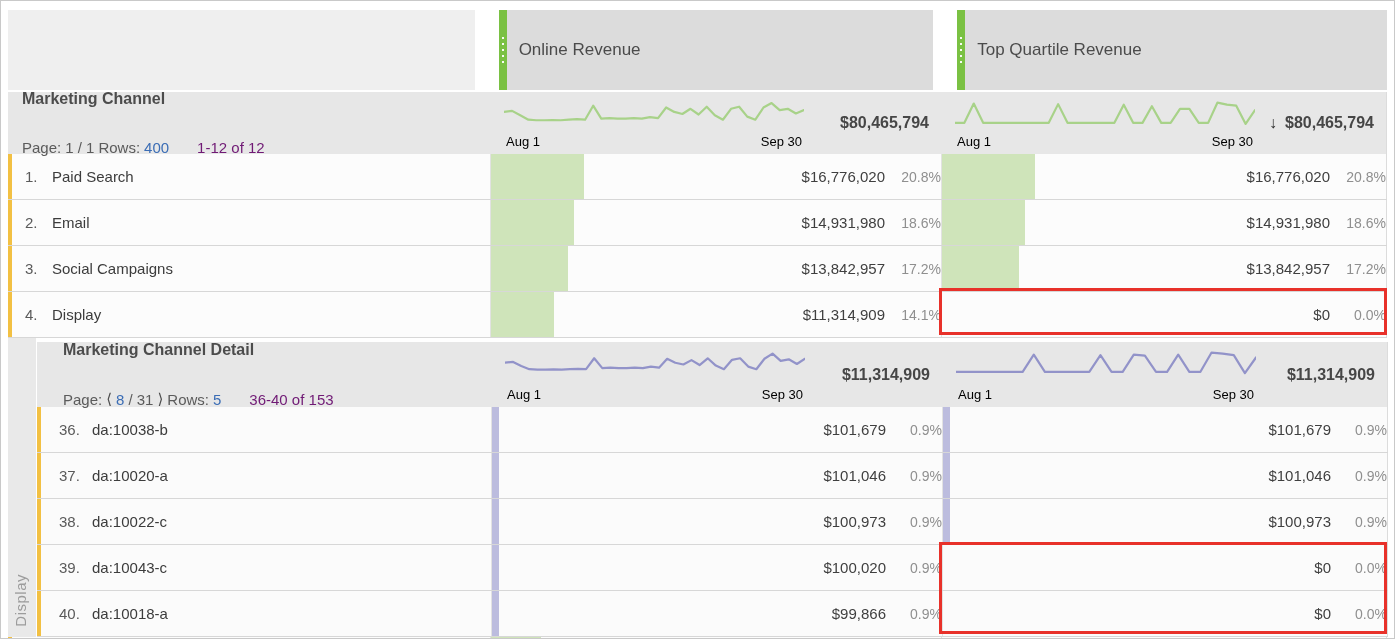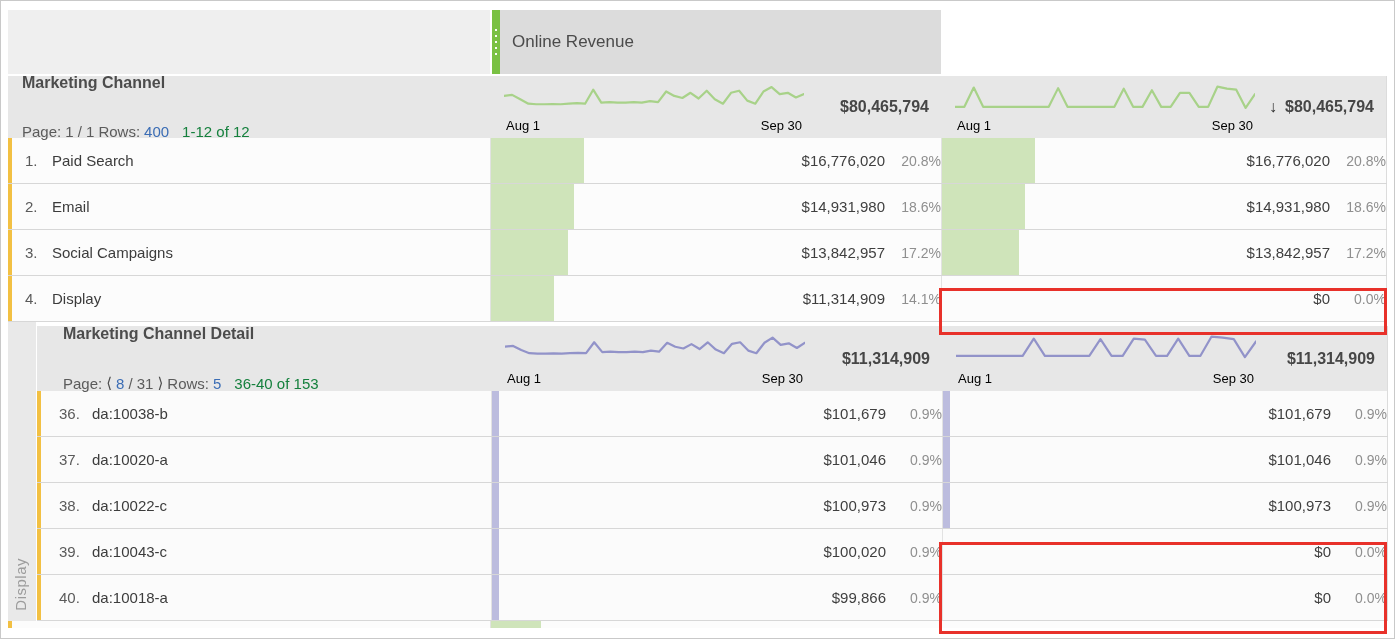--- a/index.html
+++ b/index.html
@@ -1,21 +1,21 @@
 <!DOCTYPE html>
 <html><head>
 <meta charset="utf-8">
 <style>
   html,body{margin:0;padding:0;background:#fff;}
   body{font-family:"Liberation Sans","DejaVu Sans",sans-serif;}
   .stage{position:relative;width:1395px;height:639px;box-sizing:border-box;border:1px solid #c9c9c9;
          background:#fff;padding:9px 7px 0 7px;overflow:hidden;}
 
   
-  .hdr-row{display:flex;height:64px;}
+  .hdr-row{display:flex;height:80px;gap:22px;}
   .hdr-corner{width:482px;background:#efefef;}
   .hdr-cell{display:flex;align-items:center;background:#dcdcdc;}
   .hdr-cell.w-or{width:451px;}
   .hdr-cell.w-tq{width:446px;}
   .handle{width:8px;height:100%;background:#7AC143;border-left:2px solid #fff;box-sizing:content-box;
           display:flex;align-items:center;justify-content:center;flex:none;cursor:grab;}
   .dots{width:4px;height:30px;background-image:radial-gradient(circle,rgba(255,255,255,.95) 1.2px,transparent 1.5px);
         background-size:4px 6px;background-repeat:repeat-y;background-position:center top;}
   .hdr-label{font-size:17px;color:#4b4b4b;padding-left:12px;}
 
@@ -24,21 +24,21 @@
   
   .sum-row{display:flex;background:#e7e7e7;}
   .main-sum{height:62px;}
   .detail-sum{height:65px;margin-top:4px;}
   .sum-left{display:flex;flex-direction:column;justify-content:center;gap:28px;}
   .main-sum .sum-left{width:482px;padding-left:14px;box-sizing:border-box;}
   .detail-sum .sum-left{width:454px;padding-left:26px;box-sizing:border-box;}
   .tbl-title{font-size:16px;font-weight:700;color:#4c4c4c;margin-bottom:3px;}
   .pagination{font-size:15px;color:#5b5b5b;display:flex;align-items:center;gap:4px;}
   .pagination .link{color:#3B6DB5;cursor:pointer;}
-  .pagination .dim{color:#15803d;margin-left:9px;}
+  .pagination .dim{color:#701a75;margin-left:24px;}
   .pagination .nav{color:#4c4c4c;cursor:pointer;font-size:15px;}
 
   .sum-metric{display:flex;align-items:center;position:relative;box-sizing:border-box;}
   .sum-metric.w-or{width:451px;}
   .sum-metric.w-tq{width:446px;border-right:1px solid #dcdcdc;}
   .spark{position:relative;width:300px;height:100%;margin-left:14px;flex:none;}
   .spark-svg{position:absolute;left:0;right:0;top:9px;height:26px;}
   .spark-svg svg{display:block;width:100%;height:100%;}
   .ax{position:absolute;bottom:5px;font-size:13px;color:#000000;}
   .ax-l{left:2px;} .ax-r{right:2px;}
@@ -87,20 +87,26 @@
 <div class="stage">
 
   <div class="hdr-row">
     <div class="hdr-corner"></div>
     <div class="hdr-cell w-or">
       <div class="handle">
           <div class="dots"></div>
         </div>
       <span class="hdr-label">Online Revenue</span>
     </div>
+    <div class="hdr-cell w-tq">
+      <div class="handle">
+          <div class="dots"></div>
+        </div>
+      <span class="hdr-label">Top Quartile Revenue</span>
+    </div>
   </div>
   <div class="hdr-gap"></div>
 
   <div class="sum-row main-sum">
     <div class="sum-left">
       <div class="tbl-title">Marketing Channel</div>
       <div class="pagination">
         <span>Page:</span>
         <span>1 / 1</span>
         <span>Rows:</span>

